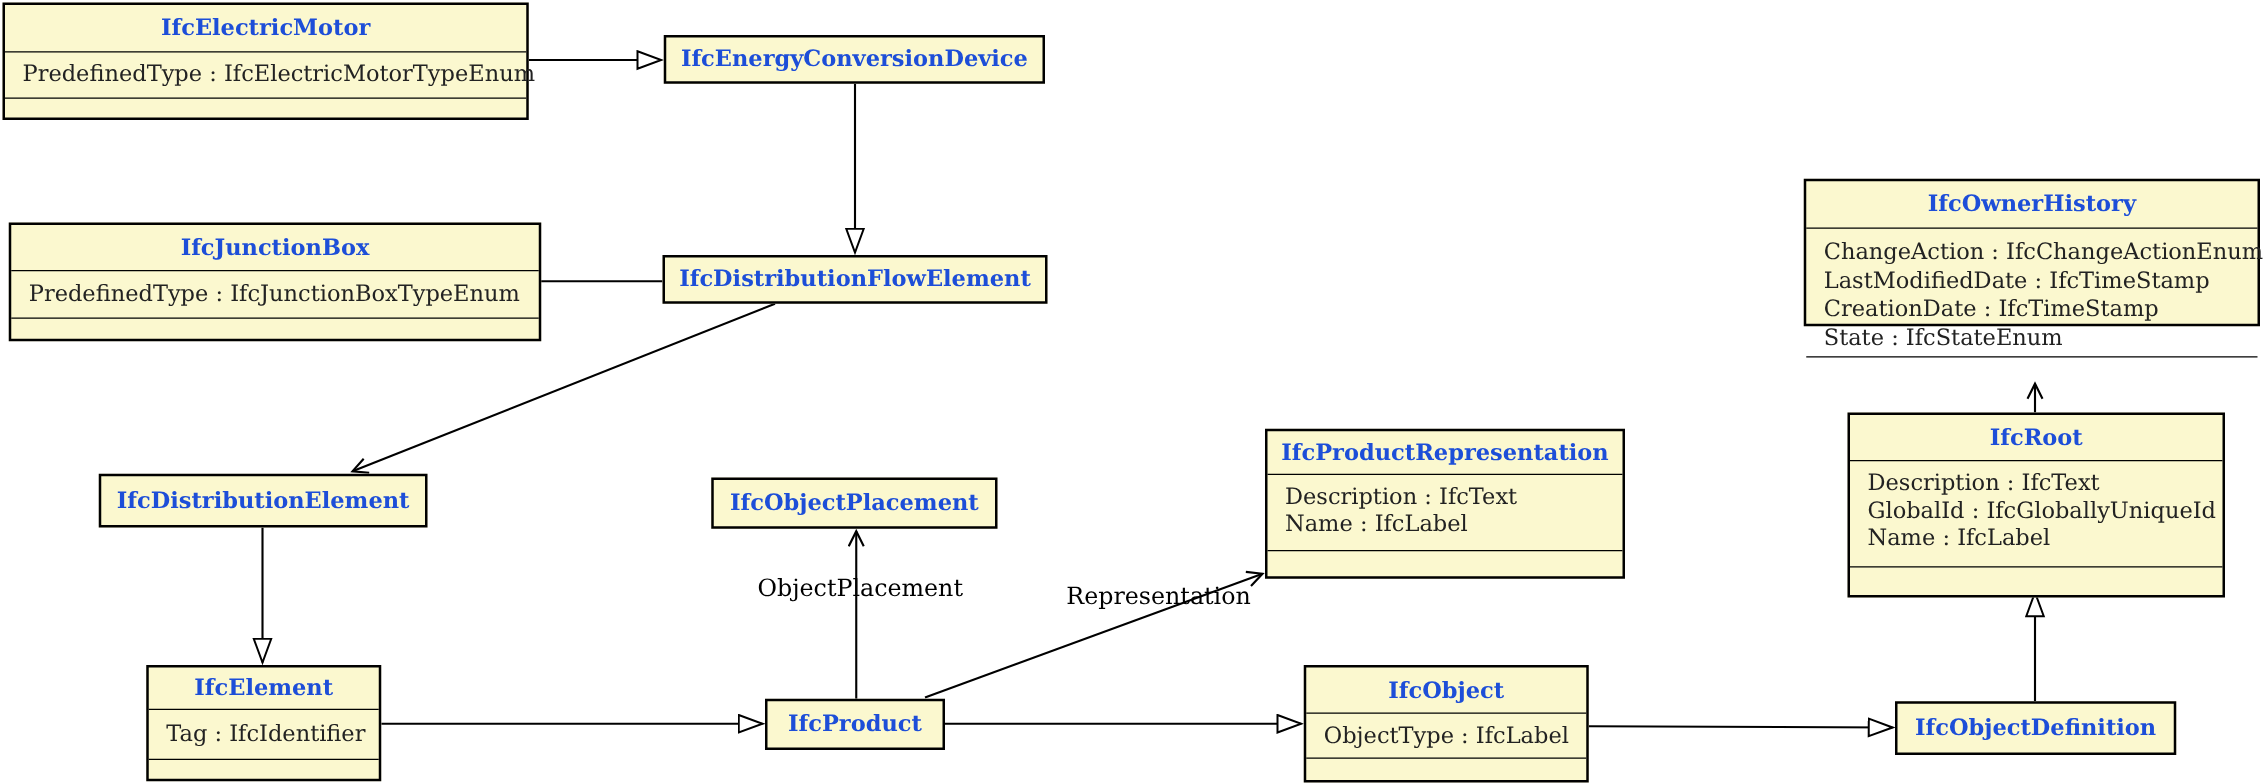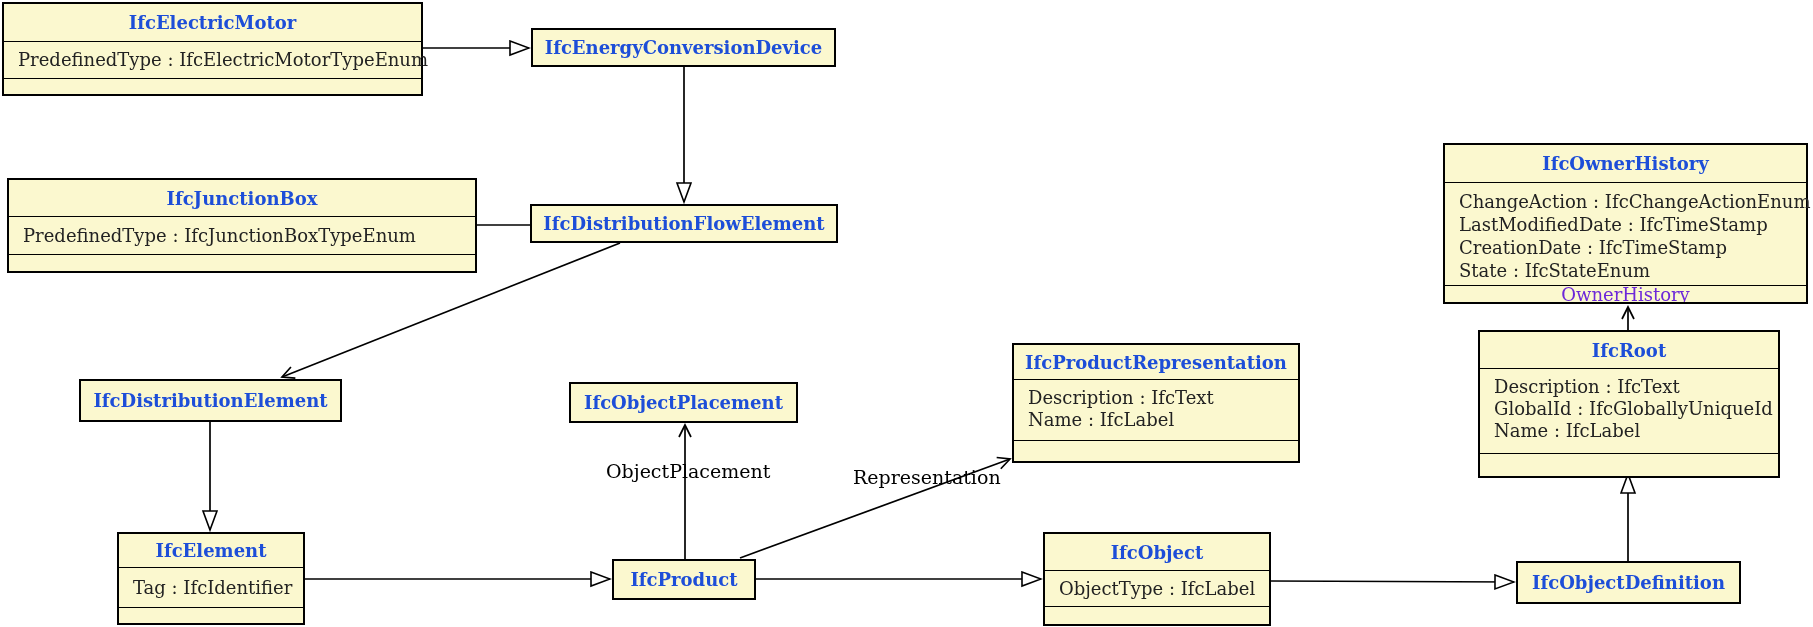--- a/index.html
+++ b/index.html
@@ -59,21 +59,21 @@
       </div>
     <div class="uml-footer"></div>
   </div>
 
   <div class="uml-box" style="left:531px;top:28px;width:305px;height:39px;">
     <div class="uml-title grow">
         <span>IfcEnergyConversionDevice</span>
       </div>
   </div>
 
-  <div class="uml-box" style="left:7px;top:178px;width:470px;height:95px;">
+  <div class="uml-box" style="left:7px;top:178px;width:426px;height:95px;">
     <div class="uml-title" style="height:36px;">
         <span>IfcJunctionBox</span>
       </div>
     <div class="uml-attrs center" style="height:38px;">
         <span class="attr-line">PredefinedType : IfcJunctionBoxTypeEnum</span>
       </div>
     <div class="uml-footer"></div>
   </div>
 
   <div class="uml-box" style="left:530px;top:204px;width:308px;height:39px;">
@@ -124,21 +124,21 @@
   <div class="uml-box" style="left:1043px;top:532px;width:228px;height:94px;">
     <div class="uml-title" style="height:36px;">
         <span>IfcObject</span>
       </div>
     <div class="uml-attrs center" style="height:36px;">
         <span class="attr-line">ObjectType : IfcLabel</span>
       </div>
     <div class="uml-footer"></div>
   </div>
 
-  <div class="uml-box" style="left:1443px;top:143px;width:365px;height:161px;justify-content:flex-end;">
+  <div class="uml-box" style="left:1443px;top:143px;width:365px;height:118px;">
     <div class="uml-title" style="height:37px;">
         <span>IfcOwnerHistory</span>
       </div>
     <div class="uml-attrs multi wide" style="height:103px;">
       <div class="attr-line">ChangeAction : IfcChangeActionEnum</div>
       <div class="attr-line">LastModifiedDate : IfcTimeStamp</div>
       <div class="attr-line">CreationDate : IfcTimeStamp</div>
       <div class="attr-line">State : IfcStateEnum</div>
     </div>
     <div class="uml-footer">OwnerHistory</div>

